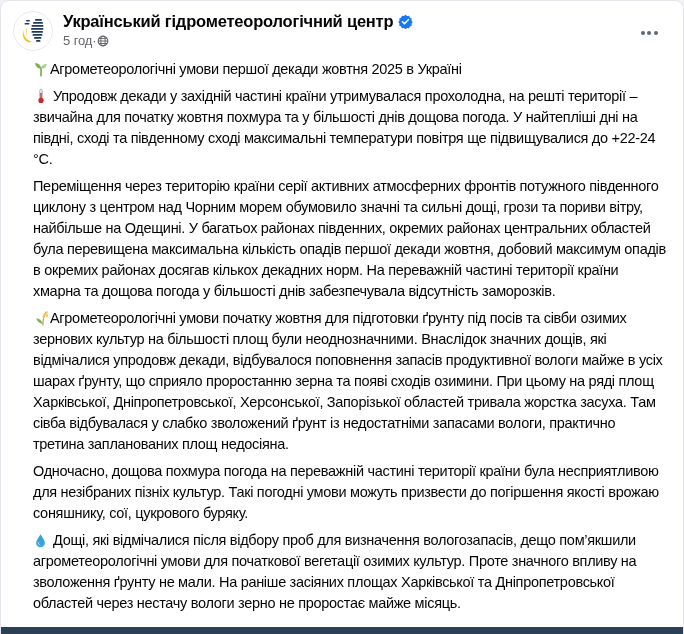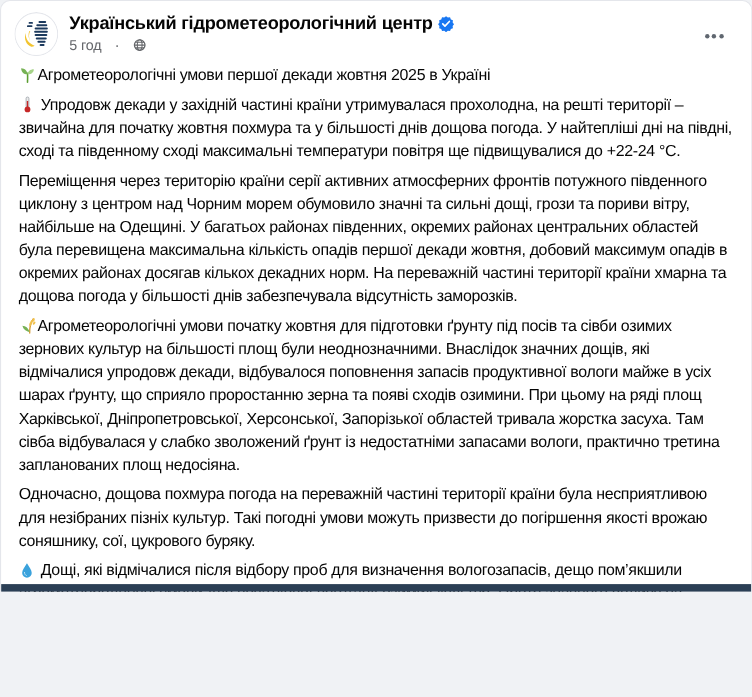--- a/index.html
+++ b/index.html
@@ -5,21 +5,21 @@
   * { margin: 0; padding: 0; box-sizing: border-box; }
   html, body { width: 684px; height: 634px; }
   body {
     background: #f0f2f5;
     font-family: "Liberation Sans", "DejaVu Sans", sans-serif;
     overflow: hidden;
   }
   .card {
     position: relative;
     width: 684px;
-    height: 538px;
+    height: 634px;
     background: #ffffff;
     border: 1px solid #e4e6eb;
     border-bottom: none;
     border-radius: 9px 9px 0 0;
     overflow: hidden;
   }
   
   .post-header {
     display: flex;
     align-items: flex-start;
@@ -37,21 +37,21 @@
   .page-name {
     font-size: 16.5px;
     font-weight: 700;
     color: #050505;
     letter-spacing: -0.2px;
     cursor: pointer;
     white-space: nowrap;
   }
   .verified-badge { width: 15px; height: 15px; display: inline-flex; flex: 0 0 15px; }
   .sub-row {
-    display: flex; align-items: center; gap: 12px;
+    display: flex; align-items: center; gap: 0;
     margin-top: 2px;
     font-size: 13px;
     color: #65676b;
     letter-spacing: -0.1px;
   }
   .sub-row .ts { cursor: pointer; }
   .globe-wrap { display: inline-flex; width: 12px; height: 12px; }
   .more-btn {
     background: none; border: none;
     width: 36px; height: 36px;
@@ -62,20 +62,21 @@
     margin-top: 4px;
   }
   .more-btn i {
     width: 4px; height: 4px; border-radius: 50%;
     background: #606770; display: block;
   }
   
   .post-body {
     padding: 8px 16px 0 16px;
     color: #050505;
+    margin-left: 16px;
   }
   .post-body p {
     font-size: 14.5px;
     line-height: 21px;
     letter-spacing: -0.3px;
     margin-bottom: 6px;
     color: #050505;
   }
   .emoji {
     display: inline-block;

